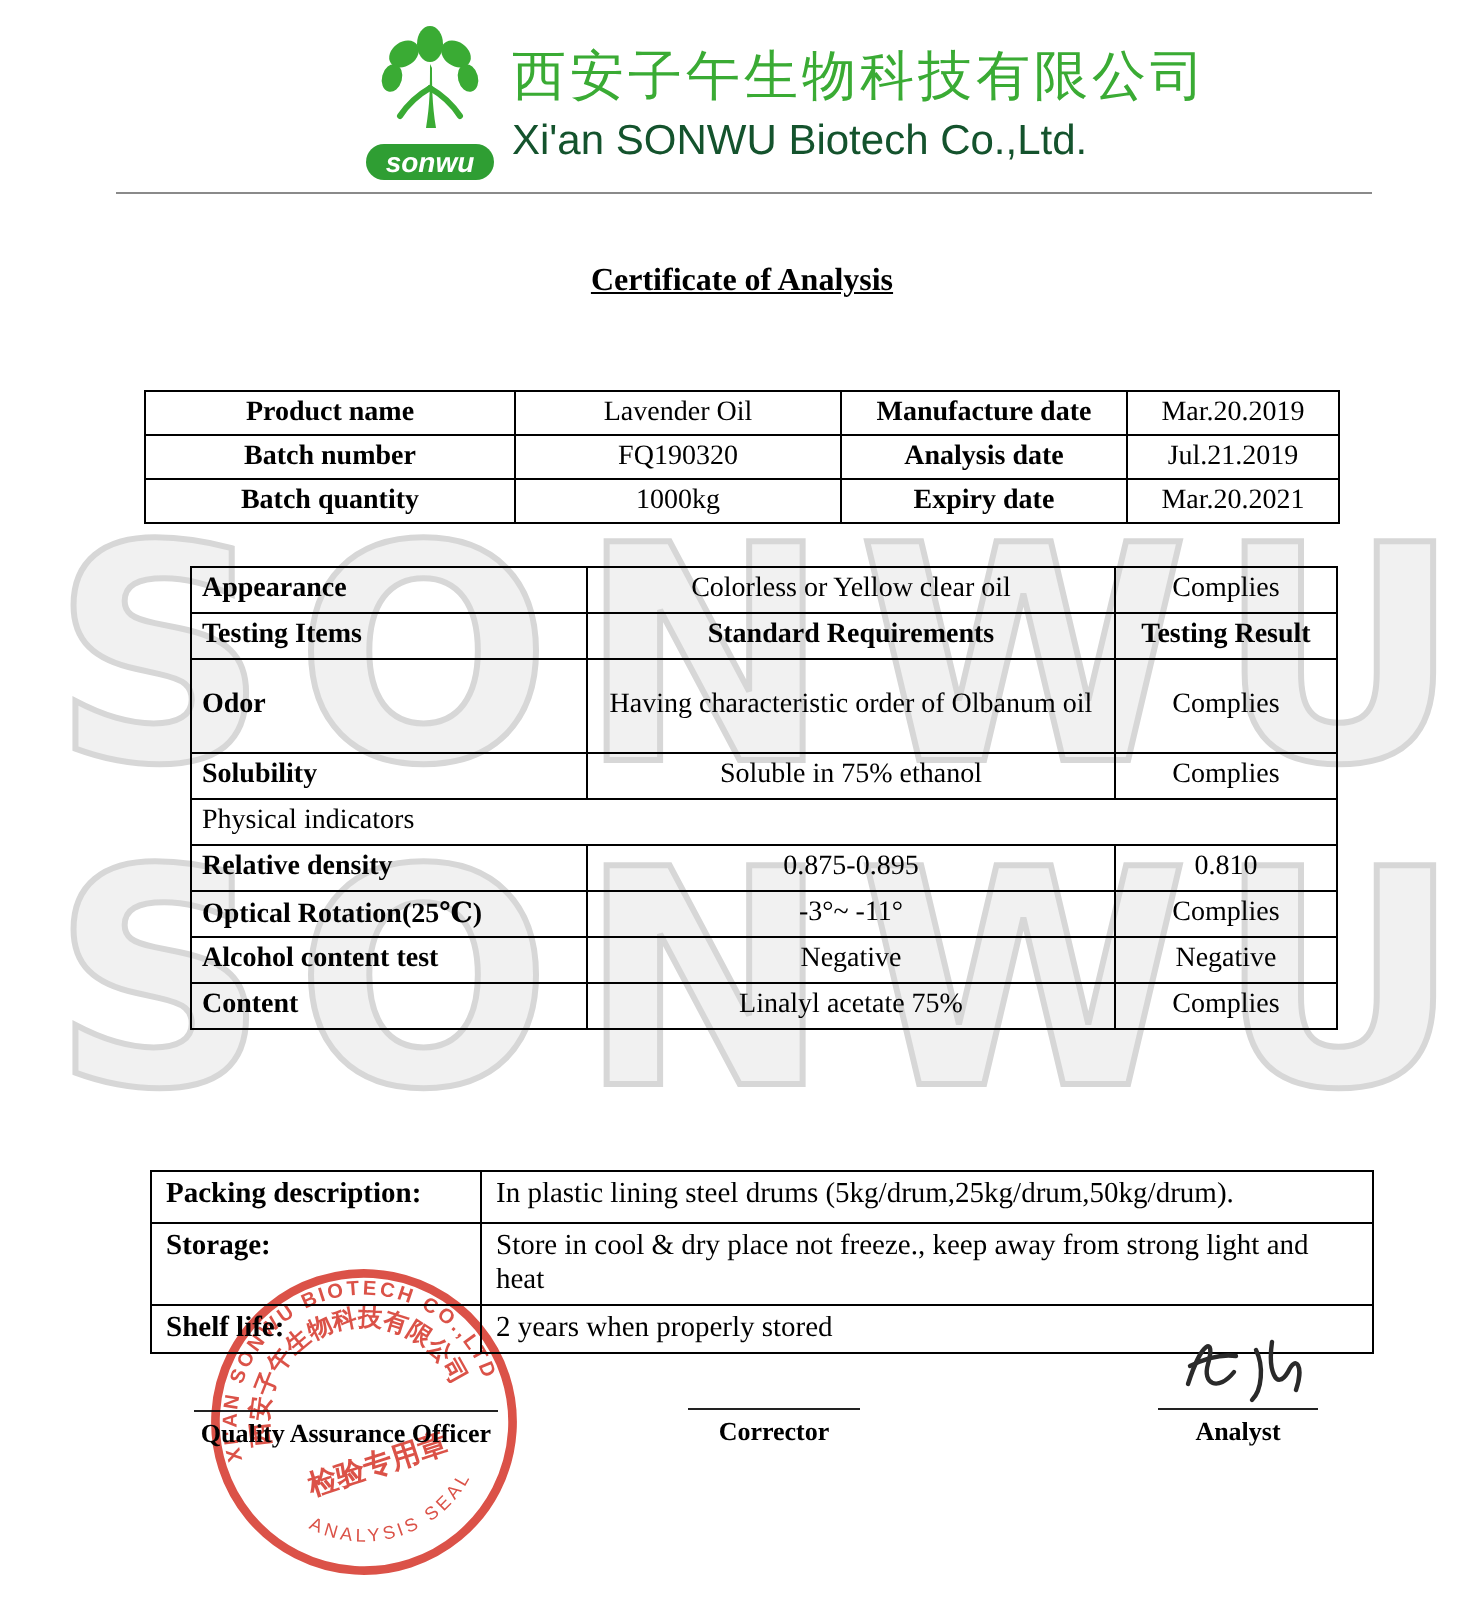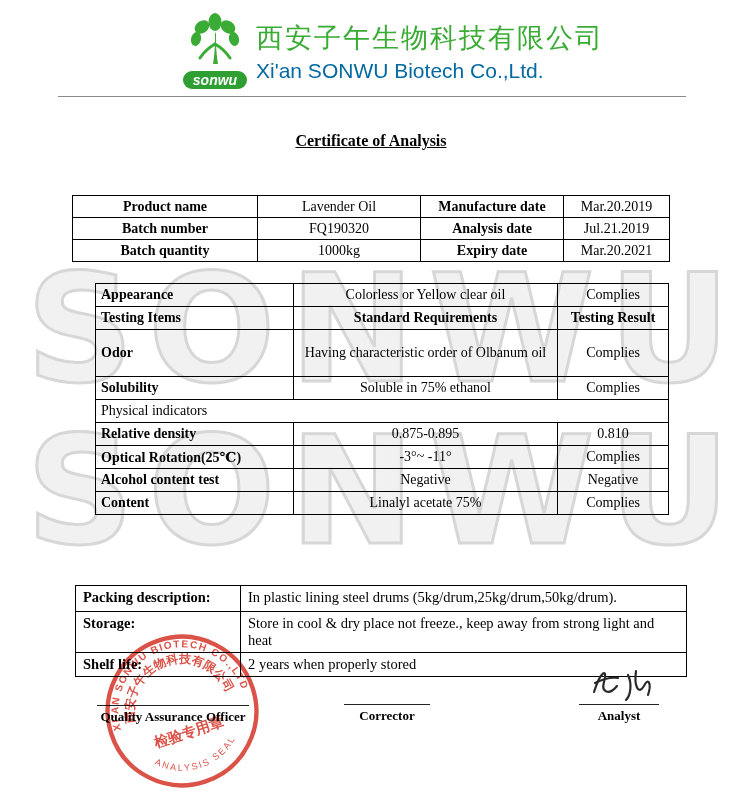--- a/index.html
+++ b/index.html
@@ -15,21 +15,21 @@
 
   
   .logo { position:absolute; left:183px; top:12px; width:64px; text-align:center; z-index:1; }
   .logo-banner { margin-top:1px; background:#2f9e33; color:#fff; border-radius:10px;
     font-family:"Liberation Sans",sans-serif; font-weight:bold; font-size:14px;
     padding:1px 0; font-style:italic; }
   .company { position:absolute; left:256px; top:20px; z-index:1; }
   .company-cn { font-family:"Liberation Sans","DejaVu Sans",sans-serif; font-size:27px;
     color:#3aab34; letter-spacing:2px; font-weight:500; }
   .company-en { font-family:"Liberation Sans","DejaVu Sans",sans-serif; font-size:21px;
-    color:#0369a1; margin-top:3px; font-weight:500; }
+    color:#14532d; margin-top:3px; font-weight:500; }
   .header-rule { position:absolute; top:96px; left:58px; width:628px; border-top:1px solid #8a8a8a; z-index:1; }
 
   .title { position:absolute; top:132px; left:0; width:100%; text-align:center;
     font-size:16px; font-weight:bold; text-decoration:underline; z-index:1; }
 
   
   table { border-collapse:collapse; background:transparent; z-index:1; position:absolute; }
   td, th { border:1.5px solid #000; font-size:14px; padding:2px 5px; background:transparent; }
   .b { font-weight:bold; }
   .c { text-align:center; }

